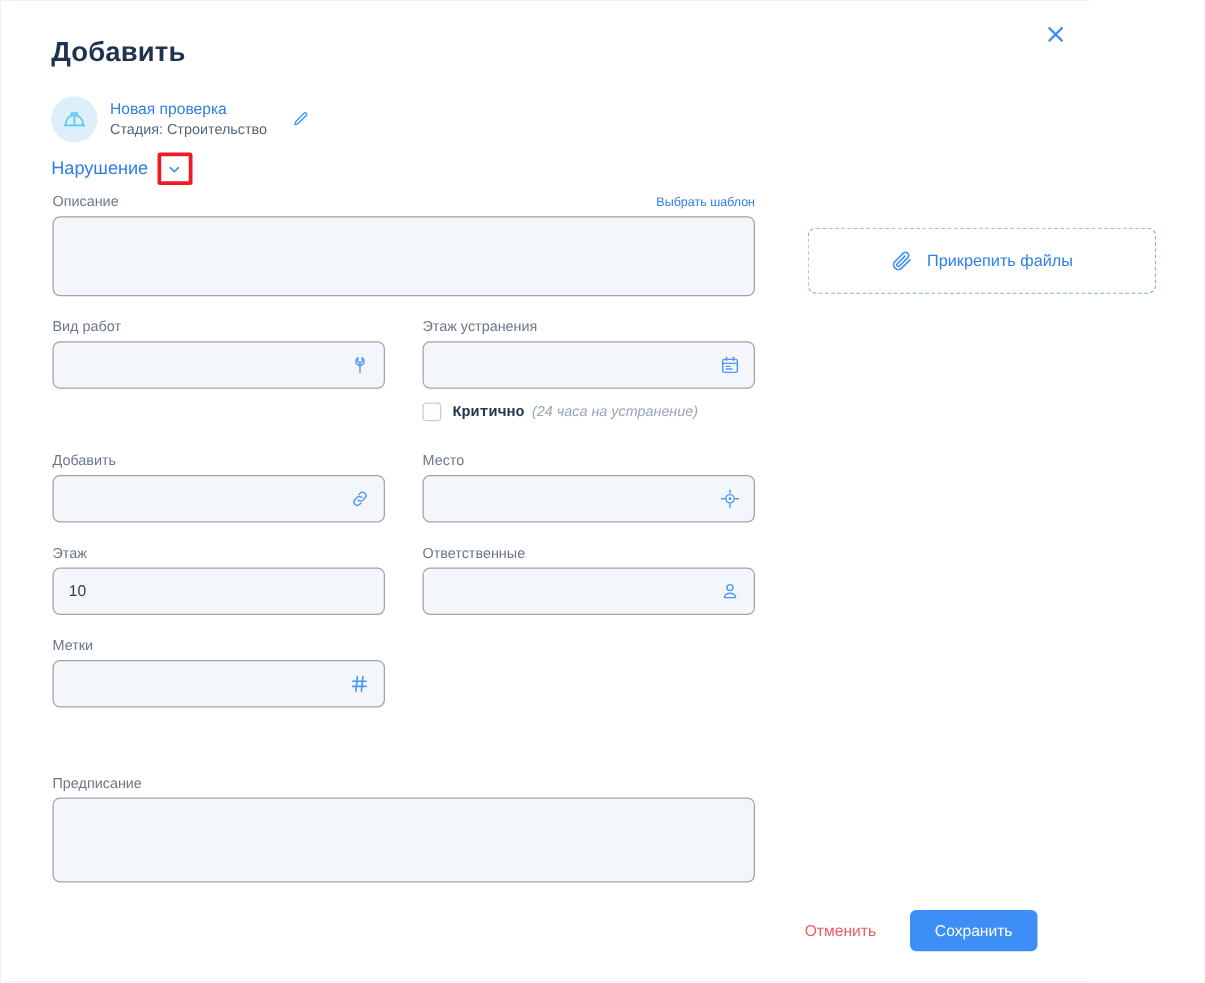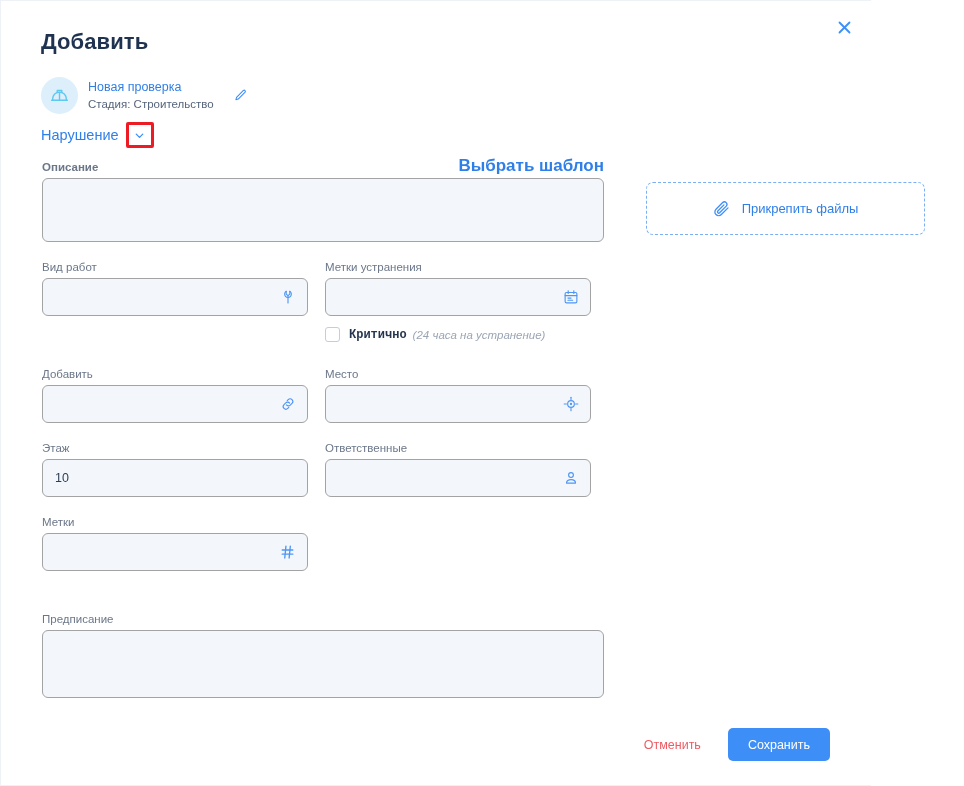--- a/index.html
+++ b/index.html
@@ -109,24 +109,23 @@
   .field-label {
     font-size: 11.5px;
     color: #6b7789;
     margin-bottom: 5px;
     display: block;
   }
   .label-row {
     display: flex;
     align-items: baseline;
     justify-content: space-between;
-    font-weight: bold;
   }
   .template-link {
-    font-size: 17px;
+    font-size: 10px;
     color: #2f7fe8;
     cursor: pointer;
     text-align: right;
   }
   .ctrl {
     position: relative;
     background: #f3f7fb;
     border: 1px solid #a3a3a3;
     border-radius: 6px;
   }
@@ -146,21 +145,21 @@
     top: 50%;
     transform: translateY(-50%);
     color: #4f96f4;
     display: flex;
     align-items: center;
     justify-content: center;
     cursor: pointer;
   }
   .row2 {
     display: flex;
-    gap: 17px;
+    gap: 30px;
     margin-top: 19px;
   }
   .col-l { width: 266px; flex: none; }
   .col-r { width: 266px; flex: none; }
 
   .check-row {
     display: flex;
     align-items: center;
     margin-top: 11px;
   }
@@ -291,21 +290,21 @@
           <span class="field-icon">
             <svg width="16" height="16" viewBox="0 0 24 24" fill="none" stroke="currentColor" stroke-width="1.7" stroke-linecap="round" stroke-linejoin="round">
               <path d="M9.3 3.4v4.2L12 9.9l2.7-2.3V3.4"></path>
               <path d="M9.3 3.4a5 5 0 1 0 5.4 0"></path>
               <path d="M12 10.2V21"></path>
             </svg>
           </span>
         </div>
       </div>
       <div class="col-r">
-        <span class="field-label">Метки устранения</span>
+        <span class="field-label">Этаж устранения</span>
         <div class="ctrl text-input">
           <span></span>
           <span class="field-icon">
             <svg width="16" height="16" viewBox="0 0 24 24" fill="none" stroke="currentColor" stroke-width="1.7" stroke-linecap="round" stroke-linejoin="round">
               <rect x="3.2" y="5.2" width="17.6" height="15.6" rx="2"></rect>
               <line x1="3.2" y1="10" x2="20.8" y2="10"></line>
               <line x1="7.8" y1="2.8" x2="7.8" y2="6.6"></line>
               <line x1="16.2" y1="2.8" x2="16.2" y2="6.6"></line>
               <line x1="7.4" y1="13.6" x2="12" y2="13.6"></line>
               <line x1="7.4" y1="16.8" x2="14.4" y2="16.8"></line>

